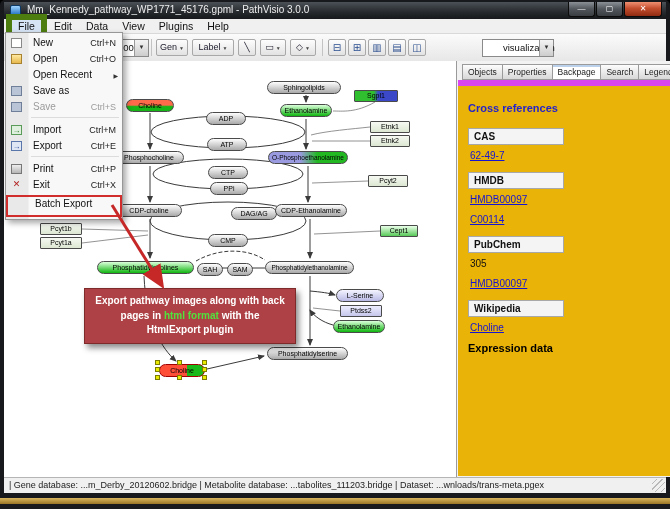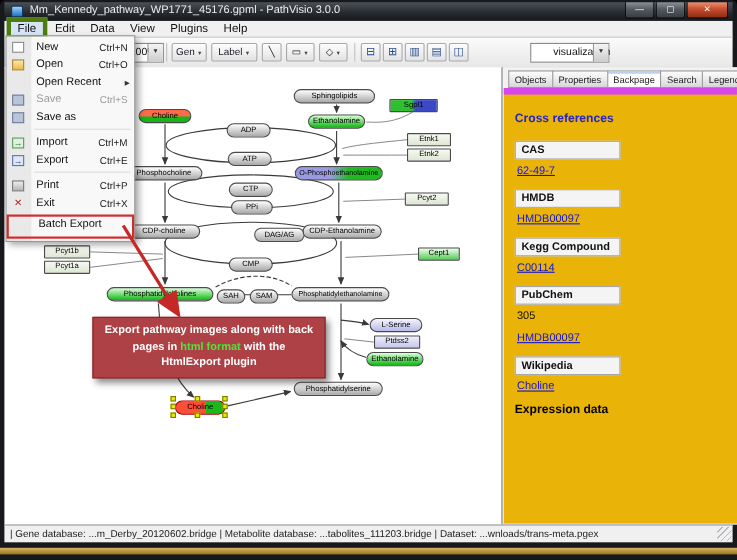--- a/index.html
+++ b/index.html
@@ -15,21 +15,21 @@
   .win-controls{position:absolute;right:4px;top:0;display:flex;}
   .wbtn{width:27px;height:15px;margin-left:1px;border:1px solid #0c0c0c;border-top:none;
     background:linear-gradient(#8a9097,#51565c 50%,#3a3e43);color:#fff;font-size:8px;text-align:center;
     line-height:14px;border-radius:0 0 3px 3px;box-sizing:border-box;}
   .wbtn.close{background:linear-gradient(#f09072,#c44e2e 45%,#8f2b12);width:38px;}
   
   .menubar{position:absolute;top:19px;left:4px;right:4px;height:15px;background:#f0f0f0;
     border-bottom:1px solid #d9d9d9;font-size:10.5px;color:#111;display:flex;align-items:center;
     padding-left:2px;box-sizing:border-box;}
   .mb-item{padding:1px 7px;white-space:nowrap;}
-  .mb-item.active{background:#d6e4f5;border:4px solid #4d7c0f;padding:0 6px;}
+  .mb-item.active{background:#d6e4f5;border:6px solid #4d7c0f;padding:0 6px;}
   
   .toolbar{position:absolute;top:34px;left:4px;right:4px;height:27px;
     background:linear-gradient(#fbfbfb,#e7e7e7);border-bottom:1px solid #b8b8b8;}
   .tb-label{position:absolute;left:62px;top:8px;font-size:10px;color:#222;}
   .combo{position:absolute;height:16px;background:#fff;border:1px solid #8a8a8a;font-size:9.5px;box-sizing:content-box;}
   .combo-text{position:absolute;left:20px;top:2px;color:#111;white-space:nowrap;}
   .combo-btn{position:absolute;right:0;top:0;bottom:0;width:13px;
     background:linear-gradient(#f4f4f4,#cdcdcd);border-left:1px solid #9a9a9a;font-size:6px;
     text-align:center;line-height:15px;color:#333;}
   .combo.zoom{left:93px;top:5px;width:50px;}
@@ -261,21 +261,20 @@
         <div class="bp-title">Cross references</div>
         <div class="bp-section">
           <div class="bp-header">CAS</div>
           <a class="bp-value">62-49-7</a>
         </div>
         <div class="bp-section">
           <div class="bp-header">HMDB</div>
           <a class="bp-value">HMDB00097</a>
         </div>
         <div class="bp-section">
-          <div class="bp-header">Kegg Compound</div>
           <a class="bp-value">C00114</a>
         </div>
         <div class="bp-section">
           <div class="bp-header">PubChem</div>
           <span class="bp-value">305</span>
         </div>
         <div class="bp-section">
           <a class="bp-value">HMDB00097</a>
         </div>
         <div class="bp-section">
@@ -305,28 +304,28 @@
     </div>
     <div class="mi">
       <span class="mico ico-open"></span>
       <span class="mi-label">Open</span>
       <span class="mi-short">Ctrl+O</span>
     </div>
     <div class="mi">
       <span class="mi-label">Open Recent</span>
       <span class="mi-arrow">▶</span>
     </div>
+    <div class="mi">
+      <span class="mico ico-save"></span>
+      <span class="mi-label">Save as</span>
+    </div>
     <div class="mi disabled">
       <span class="mico ico-save"></span>
       <span class="mi-label">Save</span>
       <span class="mi-short">Ctrl+S</span>
-    </div>
-    <div class="mi">
-      <span class="mico ico-save"></span>
-      <span class="mi-label">Save as</span>
     </div>
     <div class="msep"></div>
     <div class="mi">
       <span class="mico ico-import">→</span>
       <span class="mi-label">Import</span>
       <span class="mi-short">Ctrl+M</span>
     </div>
     <div class="mi">
       <span class="mico ico-export">→</span>
       <span class="mi-label">Export</span>

